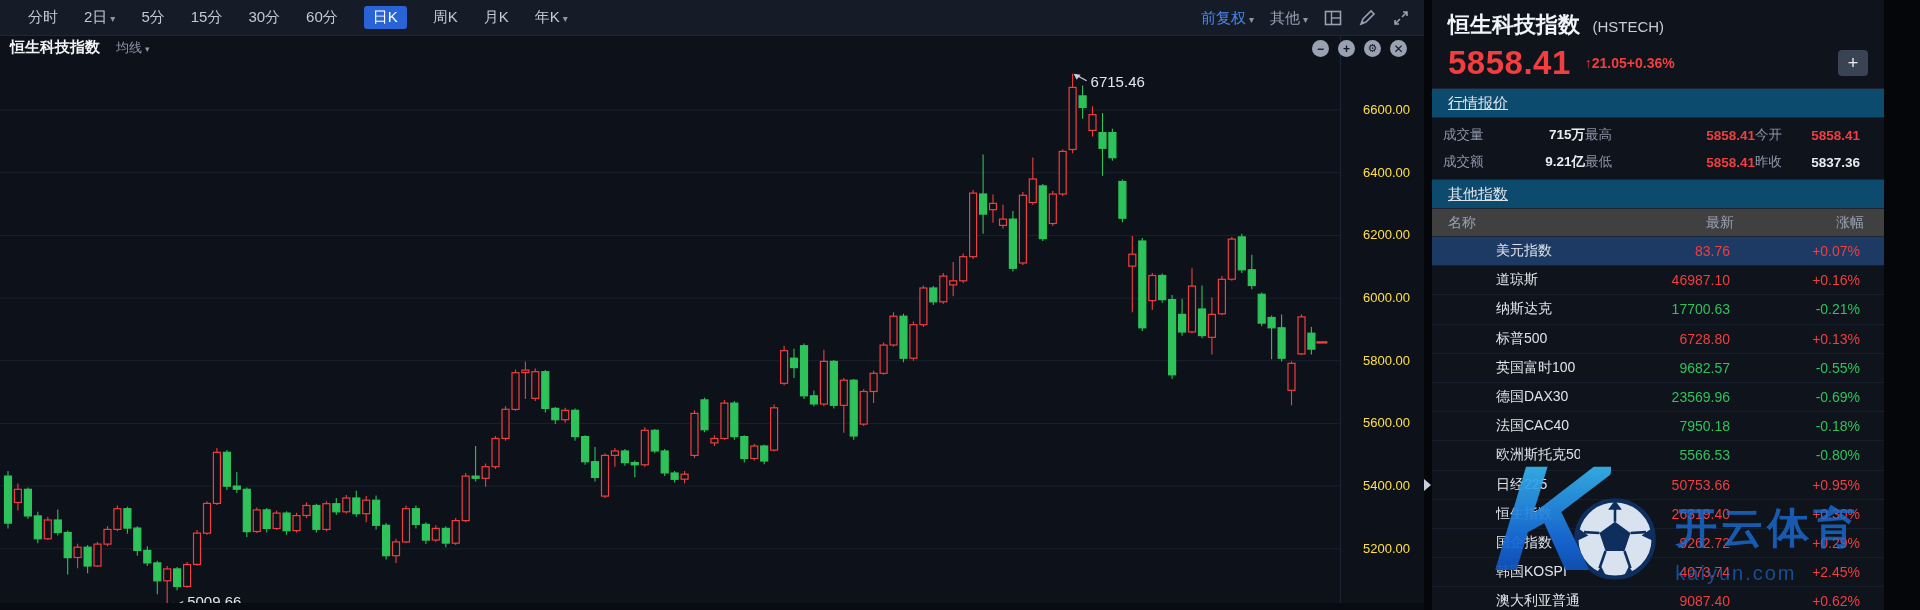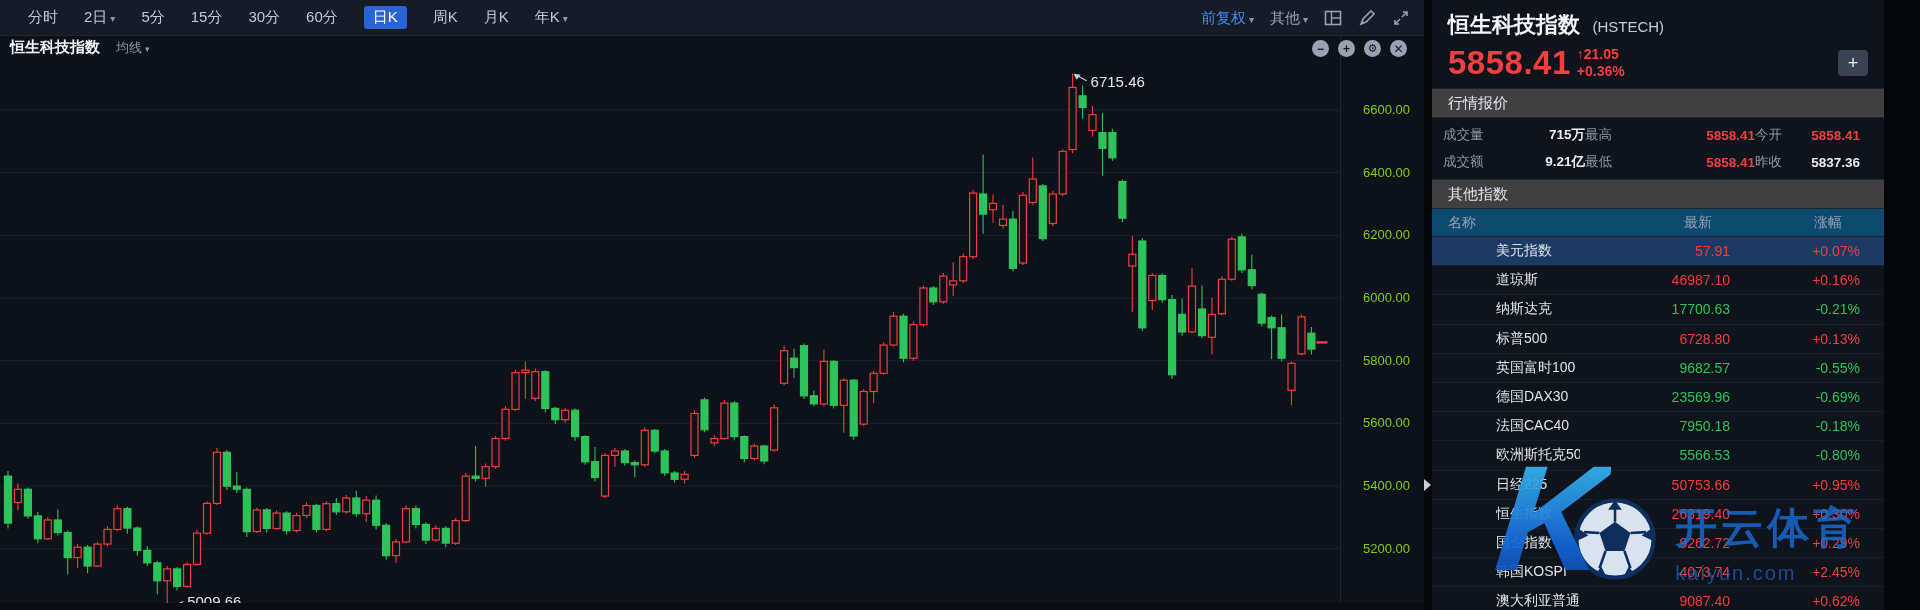--- a/index.html
+++ b/index.html
@@ -22,46 +22,46 @@
   #chart-subheader{position:absolute;left:10px;top:38px;display:flex;align-items:baseline;gap:16px;z-index:3;}
   #chart-title{font-size:15px;font-weight:bold;color:#f2f4f7;}
   #ma-label{font-size:13px;color:#8d96a8;}
   #ma-label .caret{font-size:9px;margin-left:3px;}
   #chart-ctrl-icons{position:absolute;left:1312px;top:40px;display:flex;gap:9px;z-index:4;}
   .circle-icon{width:17px;height:17px;border-radius:50%;background:#99a2b3;color:#10151f;
     font-size:12px;font-weight:bold;display:flex;align-items:center;justify-content:center;line-height:1;cursor:pointer;}
   #candle-svg{position:absolute;left:0;top:0;z-index:1;}
   #axis-border{position:absolute;left:1340px;top:36px;width:1px;height:567px;background:#1d2534;z-index:2;}
   #axis-labels{position:absolute;left:0;top:0;width:1424px;height:610px;z-index:2;pointer-events:none;}
-  .axis-label{position:absolute;left:1344px;width:66px;text-align:right;font-size:13px;color:#84cc16;}
+  .axis-label{position:absolute;left:1344px;width:66px;text-align:right;font-size:13px;color:#fde047;}
   #bottom-strip{position:absolute;left:0;top:603px;width:1424px;height:7px;background:#080b11;z-index:2;}
   
   #divider{position:absolute;left:1424px;top:0;width:8px;height:610px;background:#04060a;z-index:6;}
   #panel-handle{position:absolute;left:1424px;top:479px;width:0;height:0;z-index:7;cursor:pointer;
     border-top:6px solid transparent;border-bottom:6px solid transparent;border-left:7px solid #c8cfdb;}
   
   #panel{position:absolute;left:1432px;top:0;width:452px;height:610px;background:#0e131c;box-sizing:border-box;}
   #p-head{padding:10px 16px 0 16px;white-space:nowrap;}
   #p-title{font-size:22px;font-weight:bold;color:#f2f4f7;}
   #p-code{font-size:15px;color:#c5ccd8;margin-left:8px;}
   #p-price-row{display:flex;align-items:center;padding:2px 16px 4px 16px;height:42px;}
   #big-price{font-size:33px;font-weight:bold;color:#f23e3e;letter-spacing:.5px;}
-  #chg-block{margin-left:6px;display:flex;flex-direction:column;line-height:17px;}
+  #chg-block{margin-left:14px;display:flex;flex-direction:row;line-height:17px;}
   .chg-line{font-size:14px;font-weight:bold;color:#f23e3e;}
   #add-btn{margin-left:auto;width:30px;height:26px;background:#3a4354;border-radius:4px;color:#e8ecf2;
     font-size:18px;display:flex;align-items:center;justify-content:center;cursor:pointer;}
-  .section-row{background:#404040;border-top:1px solid #1d2533;border-bottom:1px solid #1d2533;
-    padding:4px 16px;font-size:15px;color:#dfe4ec;height:20px;line-height:20px;}
+  .section-row{background:#0c4a6e;border-top:1px solid #1d2533;border-bottom:1px solid #1d2533;
+    padding:4px 16px;font-size:15px;color:#dfe4ec;height:20px;line-height:20px;text-decoration:underline;}
   #quote-grid{display:grid;grid-template-columns:58px 84px 60px 110px 56px 1fr;
     padding:8px 24px 8px 11px;row-gap:9px;font-size:13.5px;align-items:center;}
   .q-label{color:#8d96a8;}
   .q-val{text-align:right;font-weight:bold;color:#e9edf3;}
   .q-val.up{color:#f23e3e;}
-  #idx-header{display:grid;grid-template-columns:1fr 150px 130px;padding:0 42px 0 16px;height:27px;
-    align-items:center;background:#0c4a6e;color:#98a1b3;font-size:14px;border-bottom:1px solid #1e2636;}
+  #idx-header{display:grid;grid-template-columns:1fr 150px 130px;padding:0 20px 0 16px;height:27px;
+    align-items:center;background:#404040;color:#98a1b3;font-size:14px;border-bottom:1px solid #1e2636;}
   #idx-header span:nth-child(2),#idx-header span:nth-child(3){text-align:right;}
   #idx-rows{position:relative;}
   .idx-row{display:grid;grid-template-columns:1fr 150px 130px;height:28.2px;align-items:center;
     padding:0 24px 0 16px;border-bottom:1px solid #161e2b;font-size:14px;cursor:pointer;}
   .idx-row .name{color:#dfe3ea;white-space:nowrap;overflow:hidden;margin-left:48px;}
   .idx-row .val,.idx-row .pct{text-align:right;}
   .idx-row.highlight{background:#1c3a63;}
   .up{color:#f23e3e;} .down{color:#2ec25b;}
   
   #watermark{position:absolute;left:1498px;top:448px;width:420px;height:162px;z-index:9;
@@ -458,21 +458,21 @@
       </div>
     <div class="section-row">其他指数</div>
     <div id="idx-header">
       <span>名称</span>
       <span>最新</span>
       <span>涨幅</span>
     </div>
     <div id="idx-rows">
         <div class="idx-row highlight">
           <span class="name">美元指数</span>
-          <span class="val up">57.91</span>
+          <span class="val up">83.76</span>
           <span class="pct up">+0.07%</span>
         </div>
         <div class="idx-row">
           <span class="name">道琼斯</span>
           <span class="val up">46987.10</span>
           <span class="pct up">+0.16%</span>
         </div>
         <div class="idx-row">
           <span class="name">纳斯达克</span>
           <span class="val down">17700.63</span>

